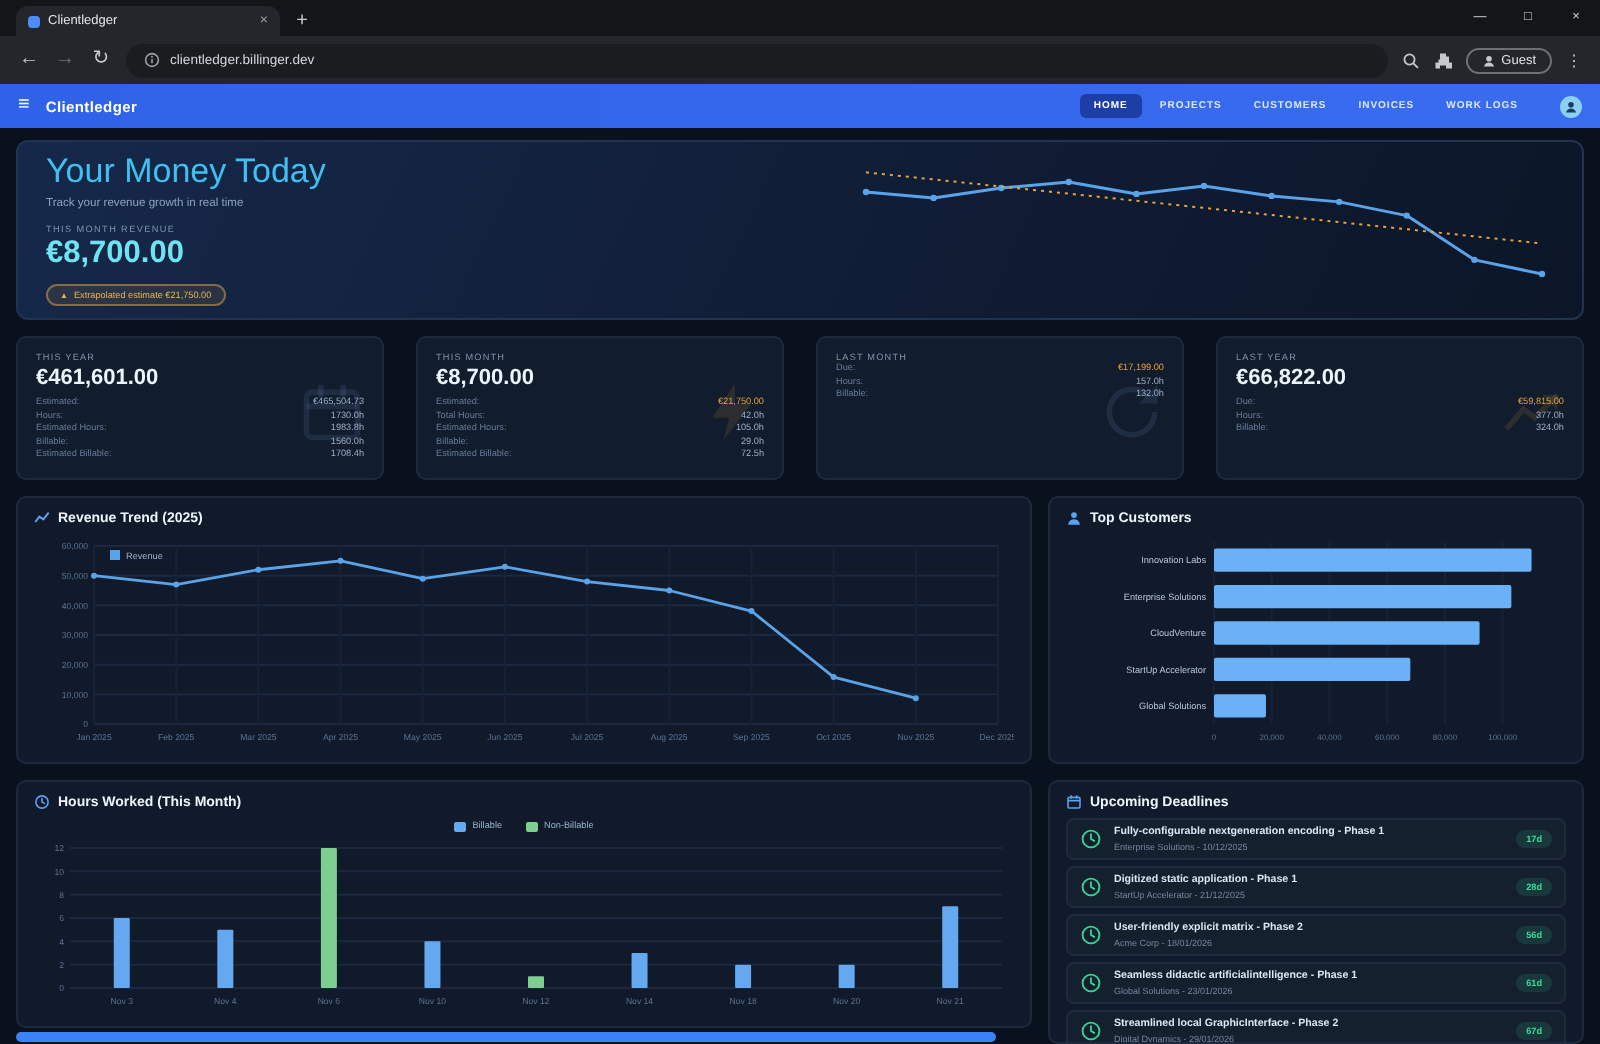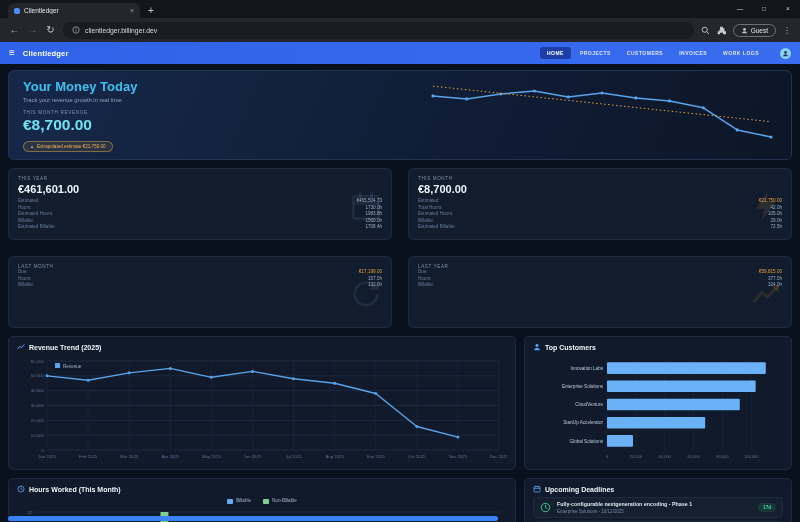--- a/index.html
+++ b/index.html
@@ -29,29 +29,29 @@
   .hamburger{color:#fff;font-size:10px;line-height:1}
   .brand{color:#fff;font-weight:bold;font-size:7.5px;letter-spacing:.2px}
   .nav{margin-left:auto;display:flex;align-items:center;gap:2px}
   .nav-item{font-size:5px;font-weight:bold;letter-spacing:.5px;color:#dce7ff;padding:3px 7px;border-radius:3px}
   .nav-item.active{background:rgba(10,28,110,.55);color:#fff}
   .avatar{width:11px;height:11px;border-radius:50%;background:#8ad0f0;display:flex;align-items:center;justify-content:center;margin-left:6px}
 
   
   .page{padding:6px 8px}
   .hero{height:90px;background:linear-gradient(115deg,#16284a 0%,#101d36 55%,#0c1628 100%);border:1px solid #223350;border-radius:6px;display:flex;align-items:center;padding:8px 14px;margin-bottom:8px}
-  .hero-title{color:#3fc0f0;font-size:13px;font-weight:bold}
+  .hero-title{color:#3fc0f0;font-size:17px;font-weight:normal}
   .hero-sub{color:#8fa3bd;font-size:5.8px;margin-top:3px}
   .rev-label{color:#7f93ad;font-size:4.6px;letter-spacing:.7px;margin-top:7px}
   .rev-value{color:#6fe3f2;font-size:15.5px;font-weight:bold;margin-top:1px}
   .badge-est{display:inline-flex;align-items:center;gap:3px;background:rgba(240,178,70,.10);border:1px solid rgba(240,178,70,.45);color:#eeb457;font-size:4.6px;border-radius:7px;padding:2px 6px;margin-top:5px}
   .badge-est .arr{font-size:4px}
   .hero-chart{margin-left:auto;align-self:center}
 
-  .stats{display:grid;grid-template-columns:repeat(2,1fr);gap:16px;margin-bottom:8px}
+  .stats{display:grid;grid-template-columns:repeat(4,1fr);gap:16px;margin-bottom:8px}
   .stat{height:72px;background:#111c2c;border:1px solid #1d2a3d;border-radius:5px;padding:7px 9px;position:relative;overflow:hidden}
   .stat-label{color:#7f93ad;font-size:4.6px;letter-spacing:.6px}
   .stat-value{color:#ecf3fb;font-size:11px;font-weight:bold;margin:2px 0 3px}
   .stat-row{display:flex;justify-content:space-between;font-size:4.6px;line-height:1.42;position:relative;z-index:1}
   .stat-row .k{color:#687c9c}
   .stat-row .v{color:#9db0c9}
   .stat-row .v.amber{color:#e8a33c}
   .stat-ic{position:absolute;right:8px;top:20px;width:34px;height:34px;z-index:0}
 
   .grid{display:grid;grid-template-columns:1fr 268px;gap:8px}
@@ -241,20 +241,21 @@
           <span class="k">Billable:</span>
           <span class="v">132.0h</span>
         </div>
         <svg class="stat-ic" viewBox="0 0 24 24">
           <path d="M20 12a8 8 0 1 1-2.4-5.7" fill="none" stroke="rgba(130,165,225,0.13)" stroke-width="2"></path>
           <polygon points="21,2.5 21,9 14.5,9" fill="rgba(130,165,225,0.13)"></polygon>
         </svg>
       </div>
       <div class="stat">
         <div class="stat-label">LAST YEAR</div>
+        <div class="stat-value">€66,822.00</div>
         <div class="stat-row">
           <span class="k">Due:</span>
           <span class="v amber">€59,815.00</span>
         </div>
         <div class="stat-row">
           <span class="k">Hours:</span>
           <span class="v">377.0h</span>
         </div>
         <div class="stat-row">
           <span class="k">Billable:</span>

